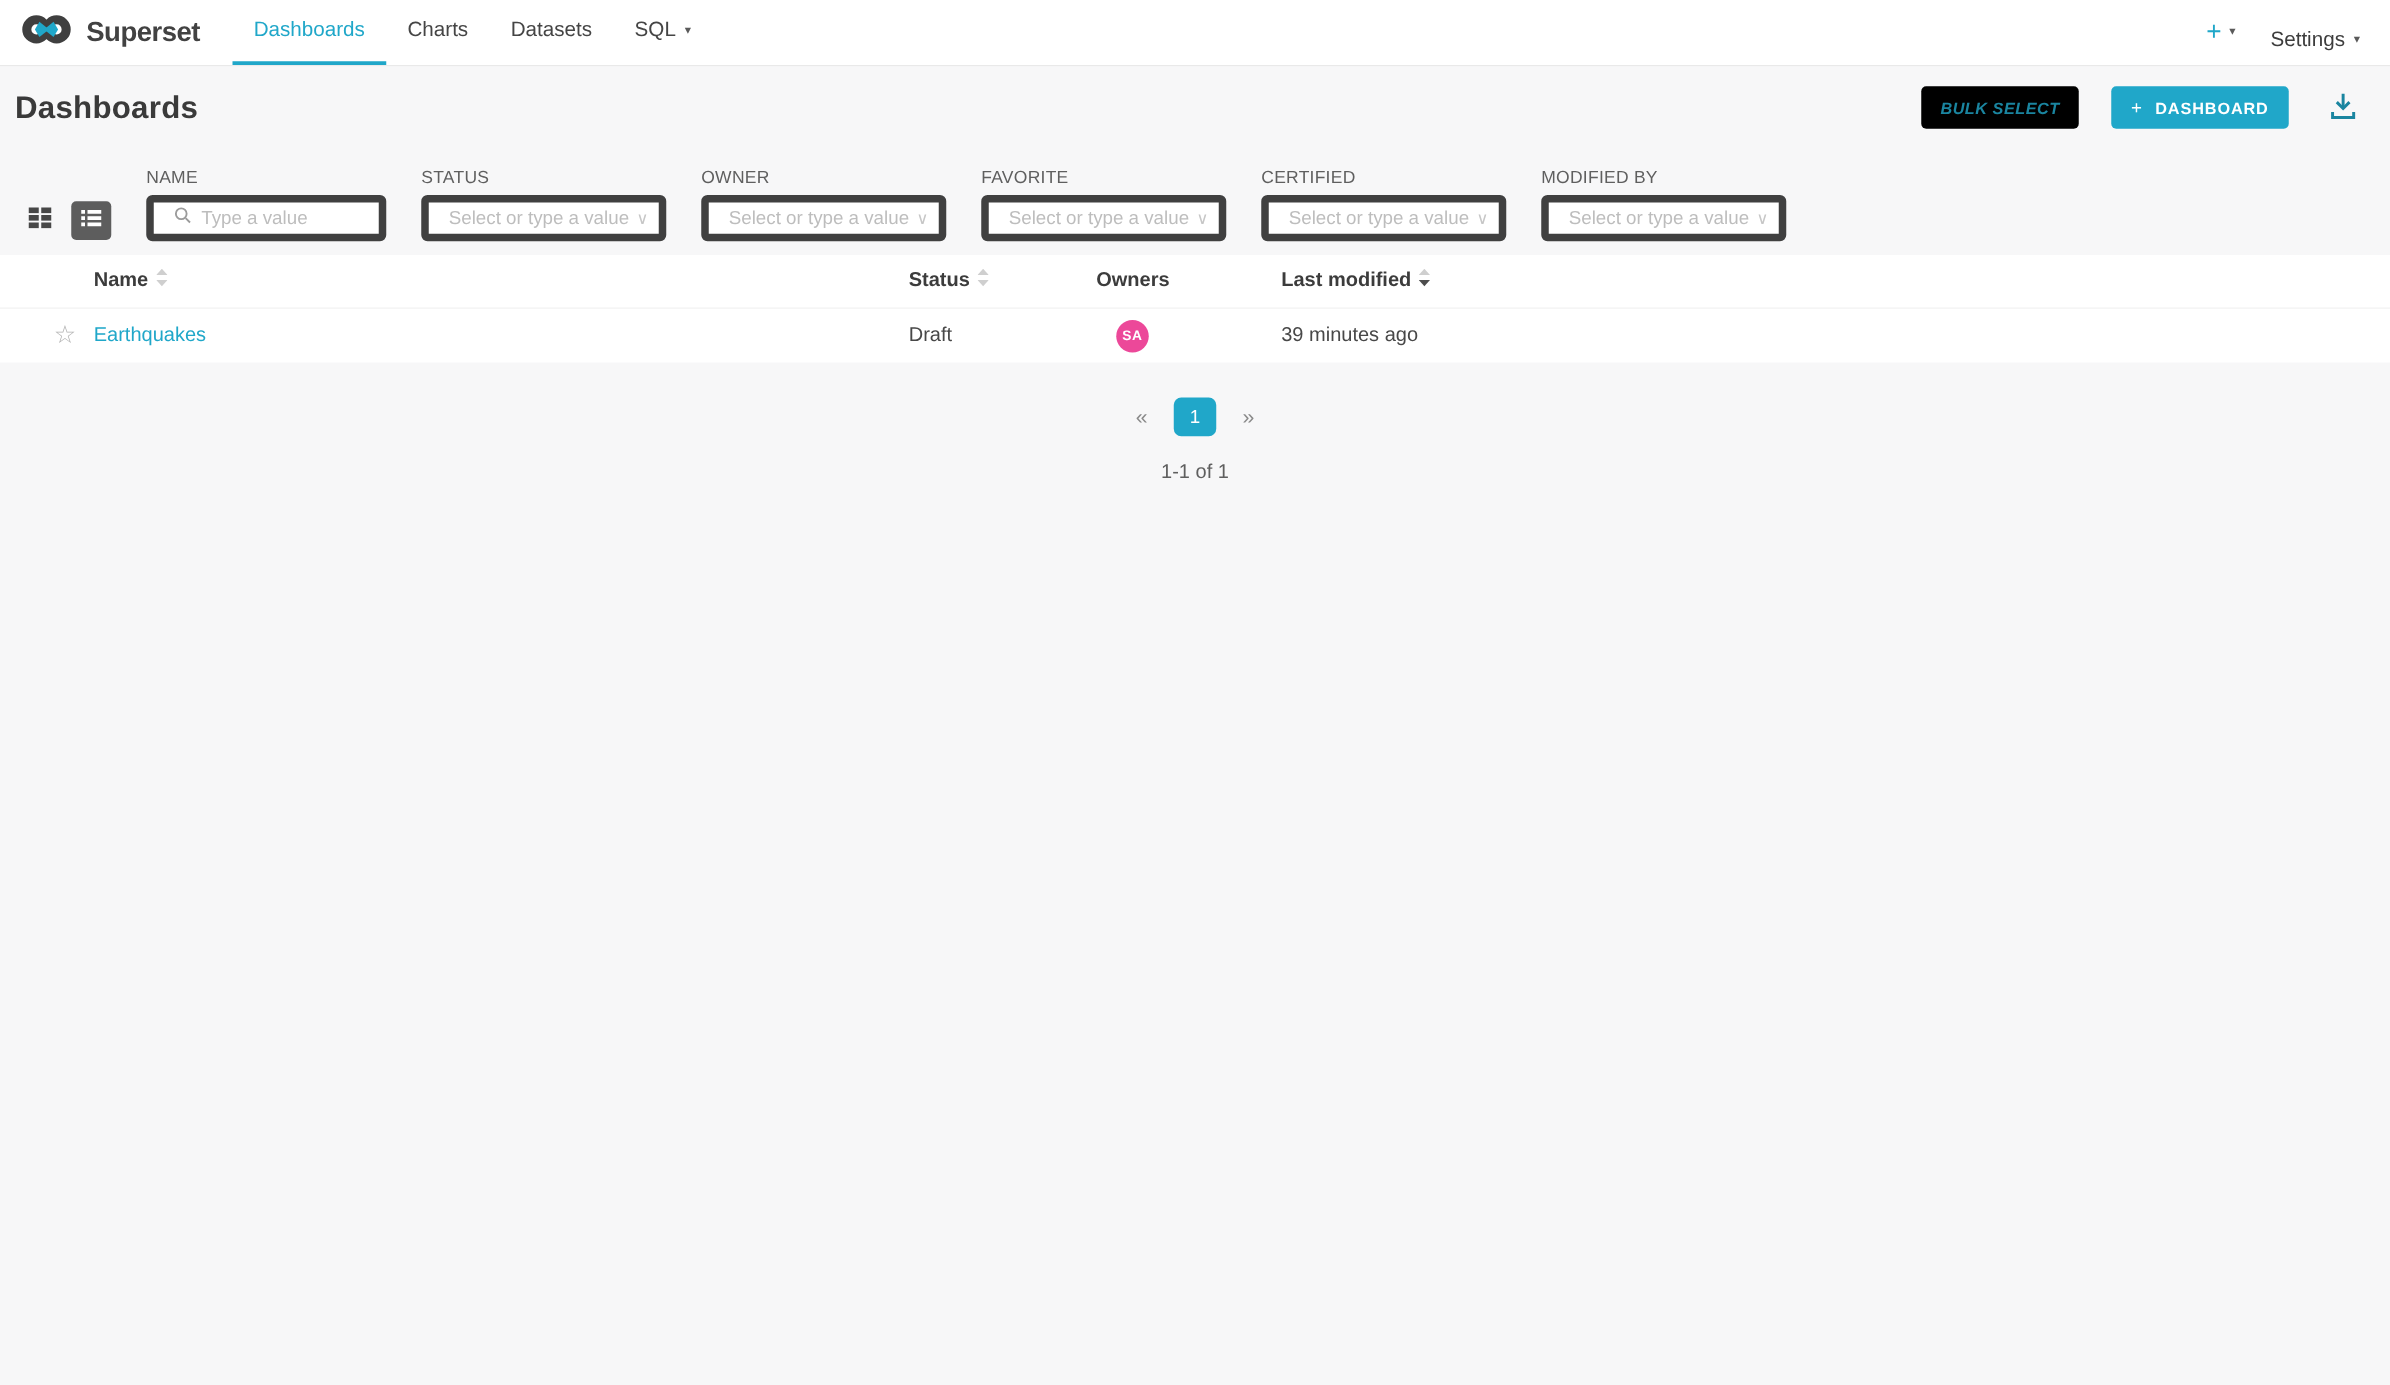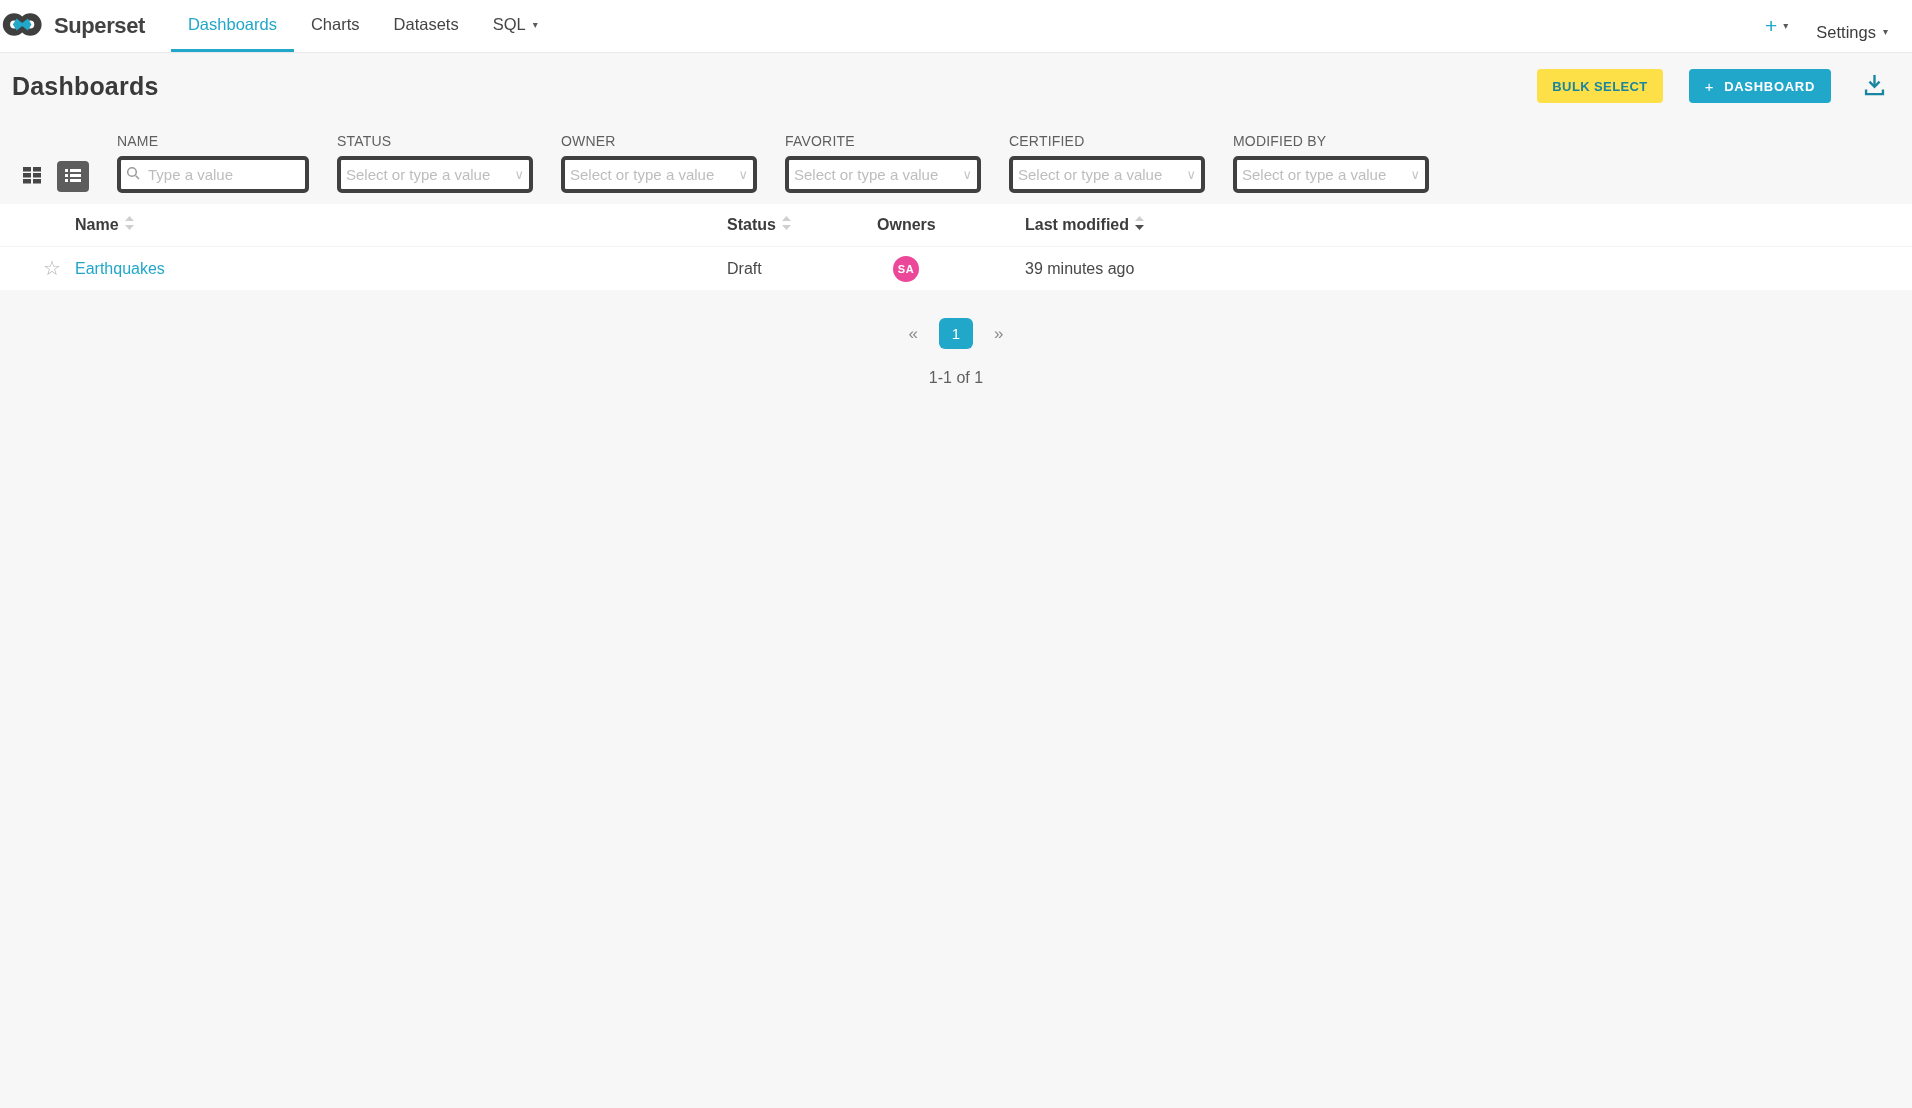--- a/index.html
+++ b/index.html
@@ -9,21 +9,21 @@
     background: #F7F7F8;
     color: #484848;
   }
 
   
   .navbar {
     height: 53px;
     background: #fff;
     display: flex;
     align-items: stretch;
-    padding: 0 24px 0 2px;
+    padding: 0 24px 0 17px;
     border-bottom: 1px solid #E9E9E9;
   }
   .brand {
     display: flex;
     align-items: center;
     gap: 10px;
     margin-right: 26px;
     cursor: pointer;
   }
   .brand-text {
@@ -80,21 +80,21 @@
     border: none;
     border-radius: 4px;
     font-family: "Liberation Sans", sans-serif;
     font-weight: 700;
     font-size: 13px;
     letter-spacing: 0.4px;
     cursor: pointer;
     display: inline-flex;
     align-items: center;
   }
-  .btn-bulk { background: #fde047; color: #1A85A0; padding: 0 15px; }
+  .btn-bulk { background: #000000; color: #1A85A0; padding: 0 15px; font-style: italic; }
   .btn-primary {
     background: #20A7C9; color: #fff;
     padding: 0 16px; margin-left: 26px; gap: 10px; letter-spacing: 0.7px;
   }
   .btn-primary .plus-sign { font-weight: 400; font-size: 15px; }
   .import-btn {
     background: none; border: none; cursor: pointer;
     margin-left: 30px; display: flex; align-items: center;
   }
 
@@ -122,25 +122,25 @@
   .filter:first-of-type { margin-left: 18px; }
   .filter-label {
     font-size: 14px;
     color: #5F5F5F;
     margin-bottom: 7px;
     letter-spacing: 0.2px;
   }
   .search-box, .select-box {
     height: 37px;
     background: #fff;
-    border: 4px solid #404040;
+    border: 6px solid #404040;
     border-radius: 5px;
     display: flex;
     align-items: center;
-    padding: 0 5px;
+    padding: 0 16px;
   }
   .search-box { width: 192px; gap: 8px; cursor: text; }
   .search-box input {
     border: none; outline: none; flex: 1; min-width: 0;
     font-family: "Liberation Sans", sans-serif;
     font-size: 15px; color: #484848; background: transparent;
   }
   .search-box input::placeholder { color: #BDBDBD; }
   .select-box { width: 196px; justify-content: space-between; cursor: pointer; }
   .select-placeholder { font-size: 15px; color: #BDBDBD; white-space: nowrap; }

